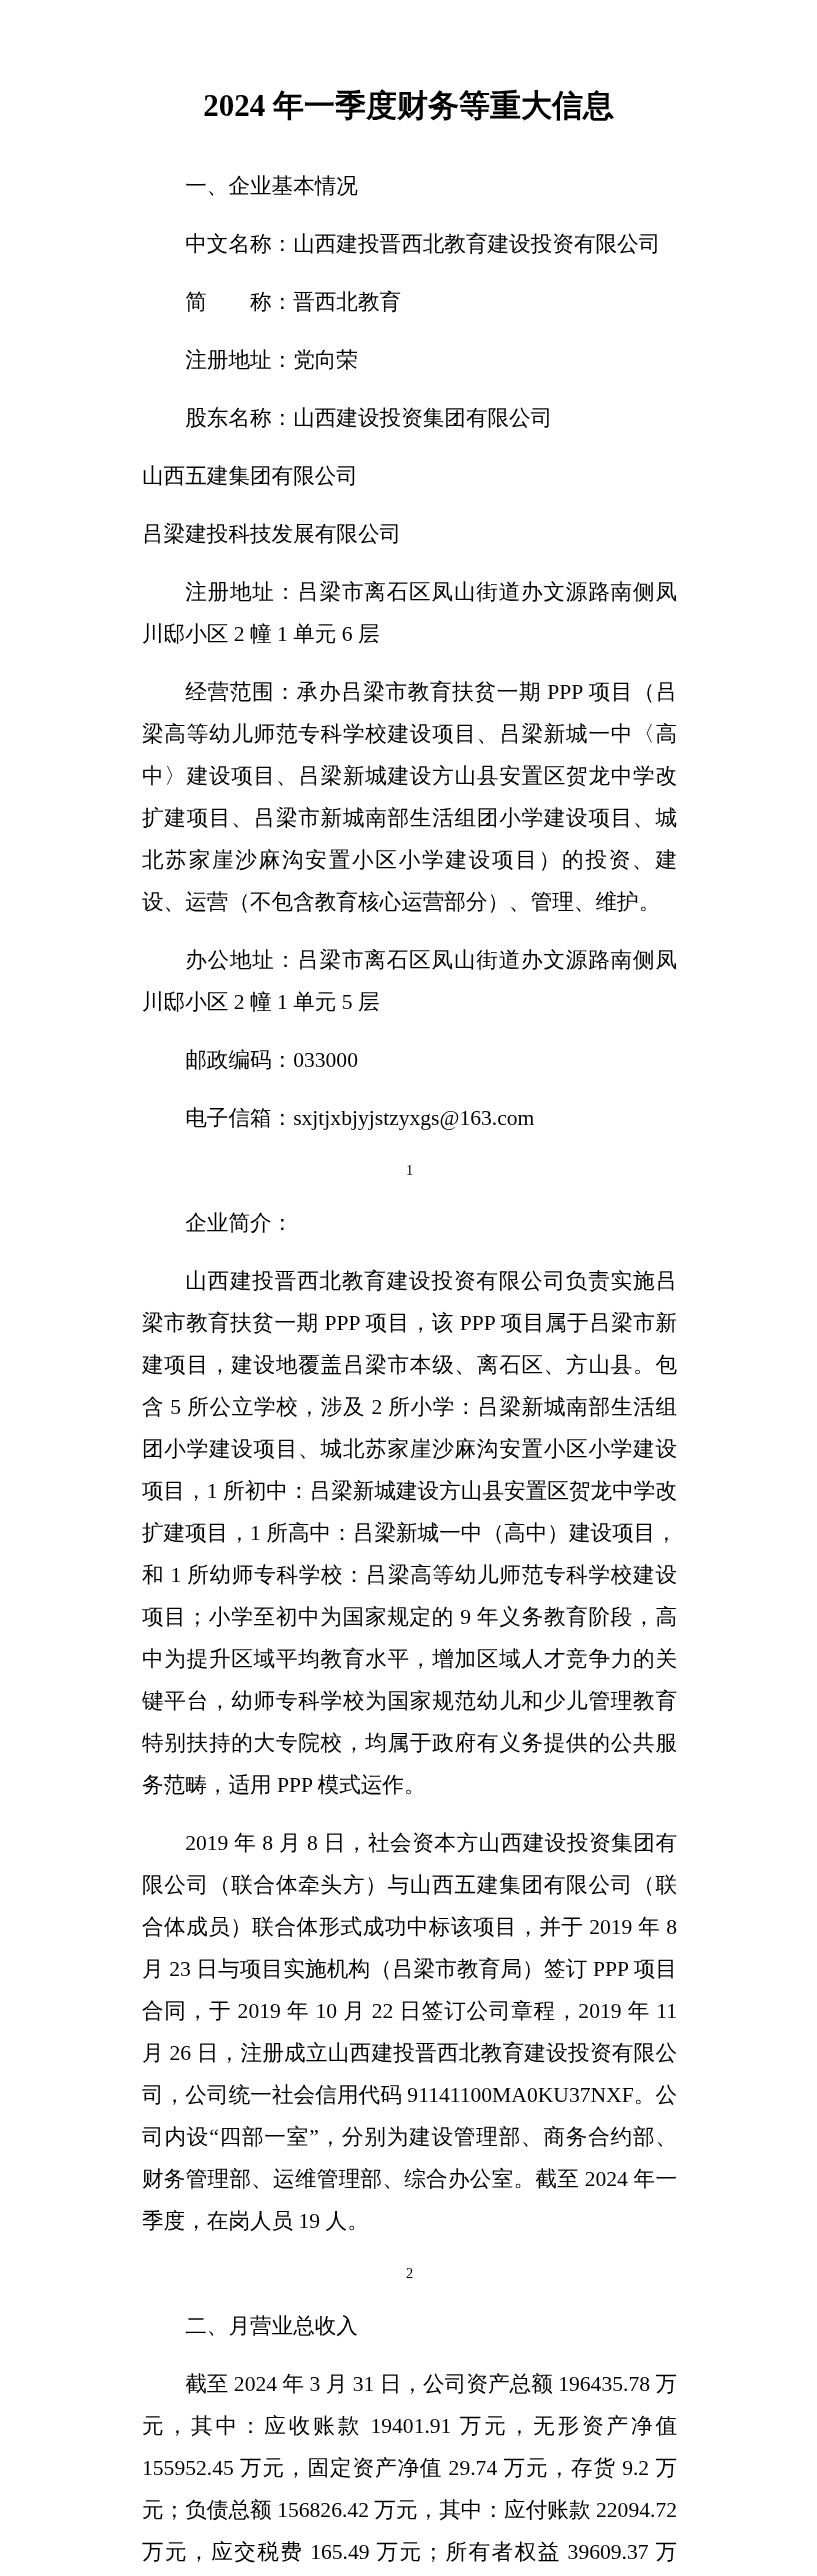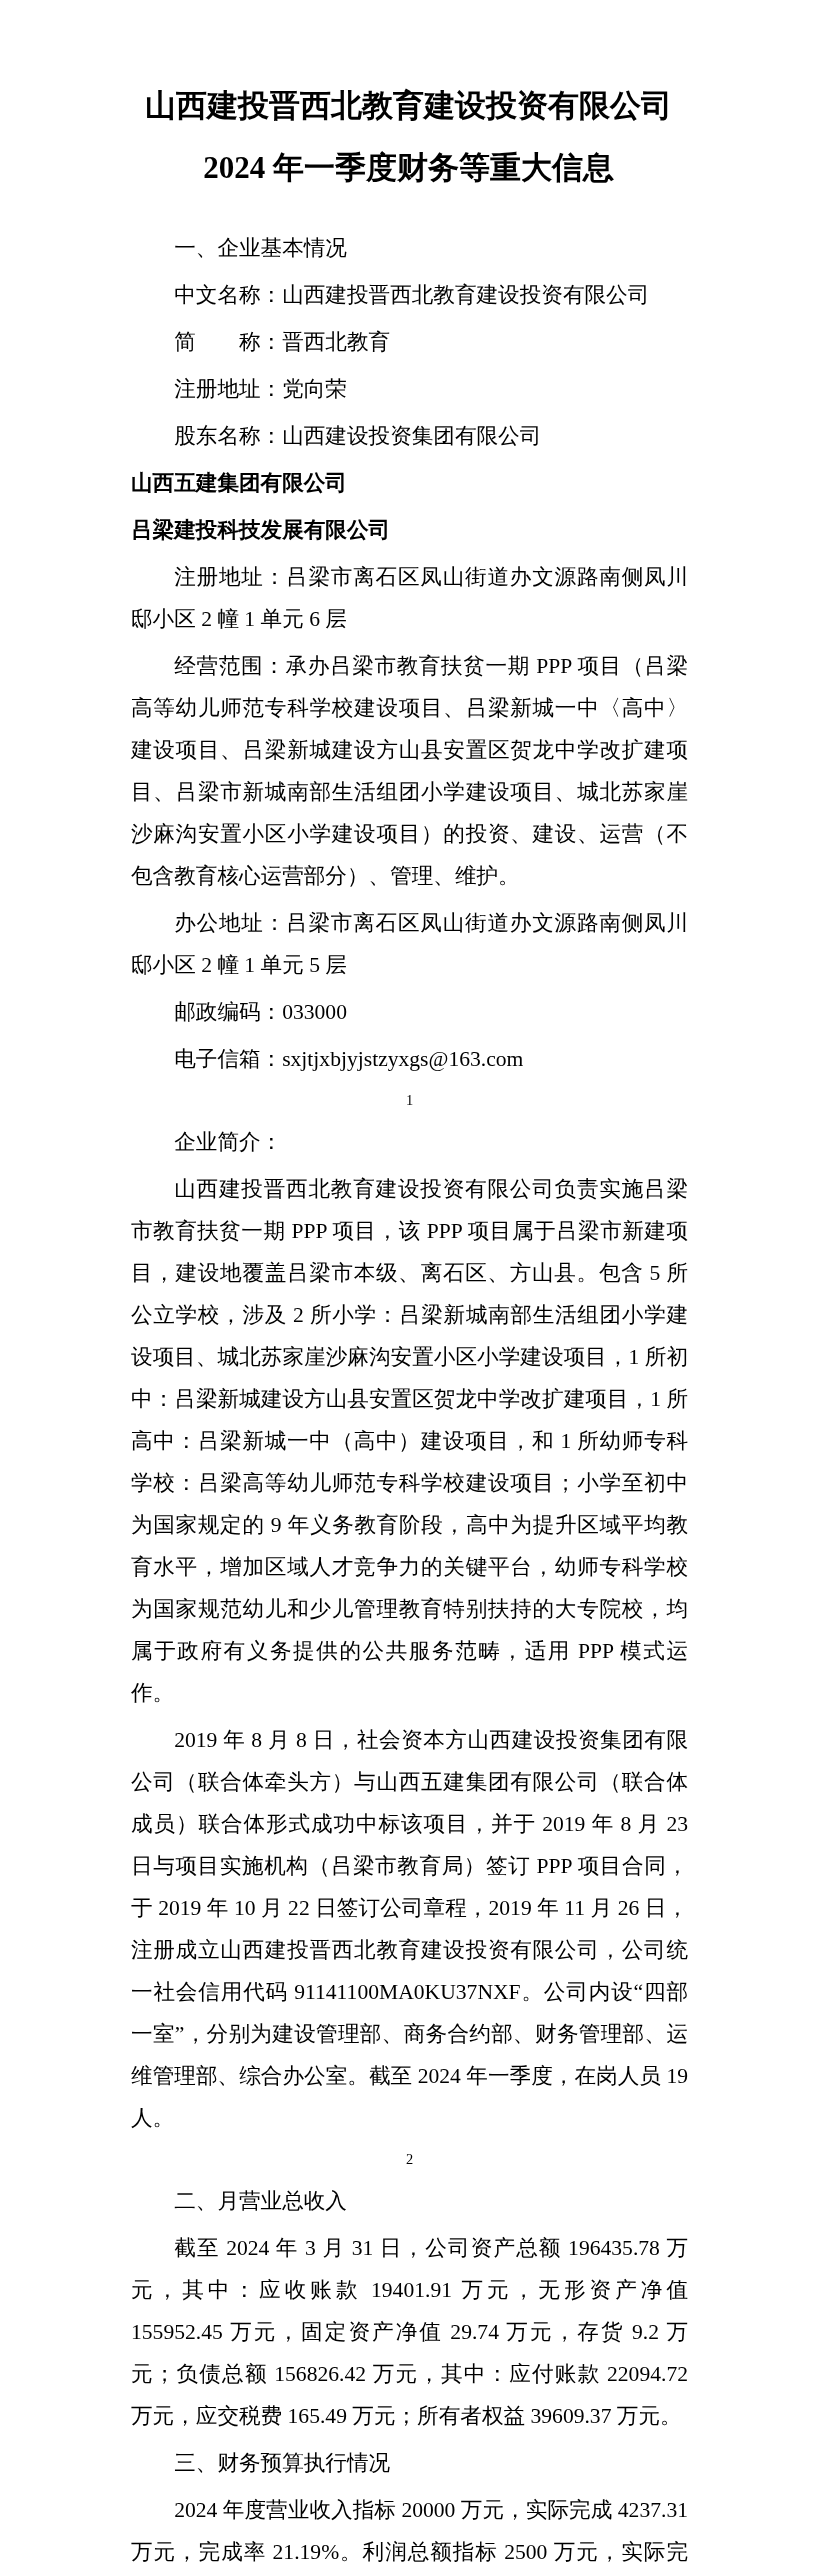--- a/index.html
+++ b/index.html
@@ -17,41 +17,40 @@
     line-height:62px;
     color:#000000;
   }
   .body{
     margin:28px 124px 0 126px;
     width:567px;
     font-size:21.6px;
     line-height:42px;
     text-align:justify;
   }
-  .body p{margin:5px;padding:0;}
+  .body p{margin:16px;padding:0;}
   .h{text-indent:2em;}
   .line{text-indent:2em;white-space:nowrap;}
   .para{text-indent:2em;}
-  .shareholder-cont{padding-left:3.7em;text-indent:0;font-weight:bold;}
+  .shareholder-cont{padding-left:3.7em;text-indent:0;}
   .pagenum{
     font-size:14.4px;
     line-height:31px;
     text-align:center;
     text-indent:0;
   }
   .pn1{margin-top:18px;}
   .pn2{margin-top:20.6px;}
   .profile-h{margin-top:10.3px;}
   .acc-h{margin-top:20.6px;}
 </style>
 </head>
 <body>
 
 <div class="title">
-  <div>山西建投晋西北教育建设投资有限公司</div>
   <div>2024 年一季度财务等重大信息</div>
 </div>
 
 <div class="body">
 
   <p class="h">一、企业基本情况</p>
   <p class="line">中文名称：山西建投晋西北教育建设投资有限公司</p>
   <p class="line">简　　称：晋西北教育</p>
   <p class="line">注册地址：党向荣</p>
   <p class="line">股东名称：山西建设投资集团有限公司</p>

